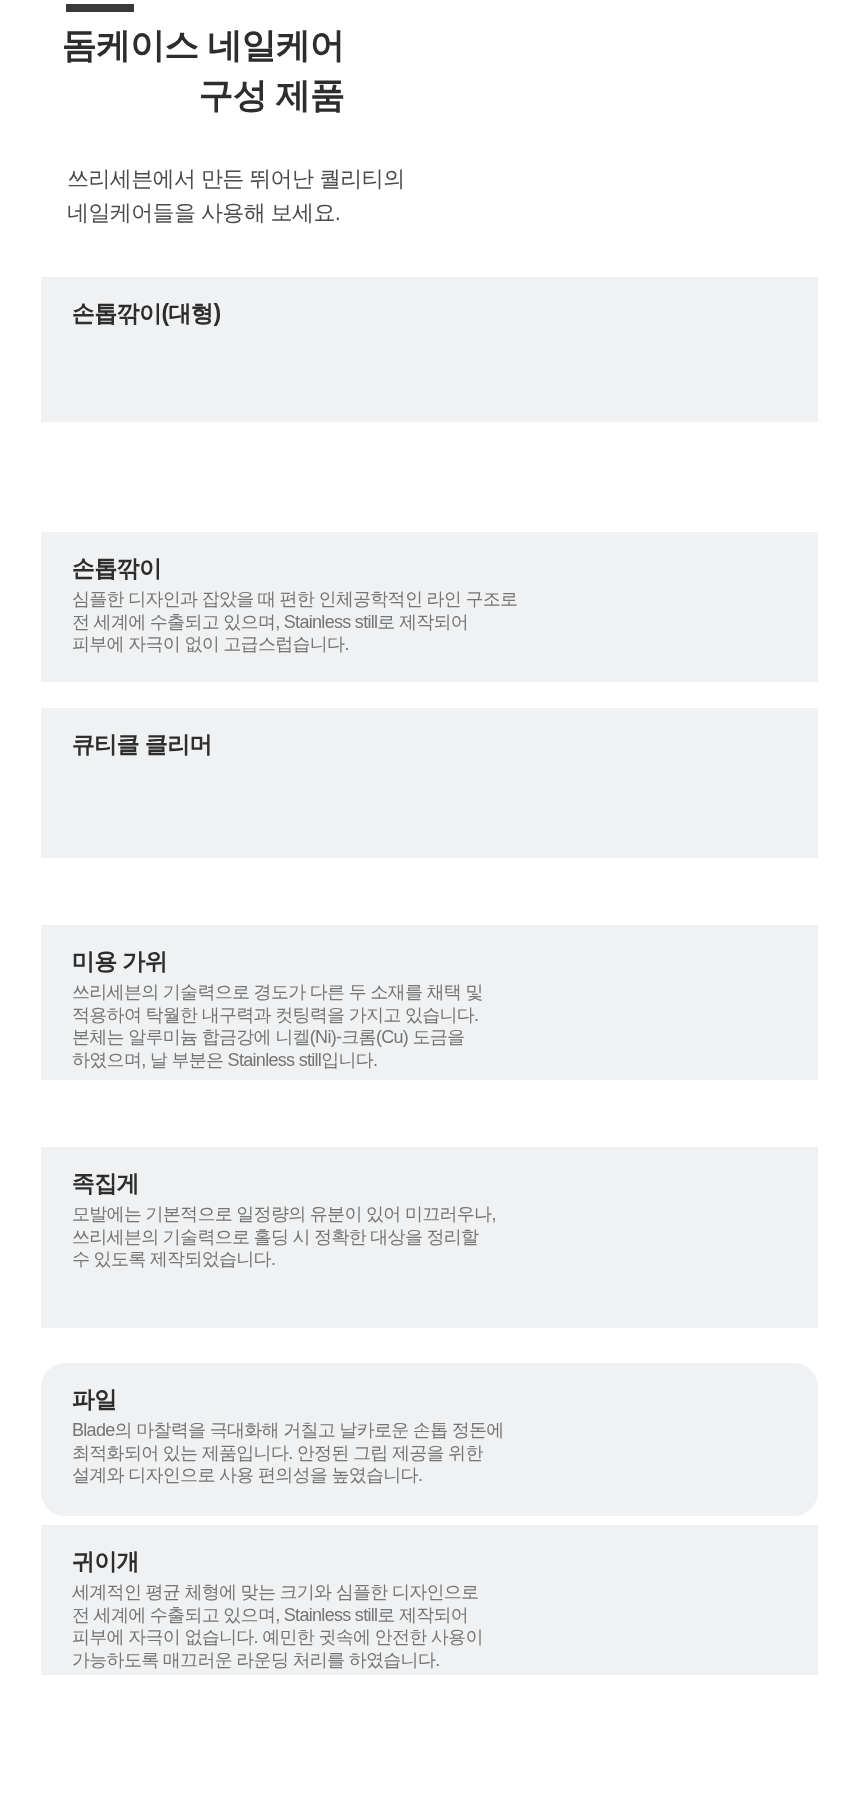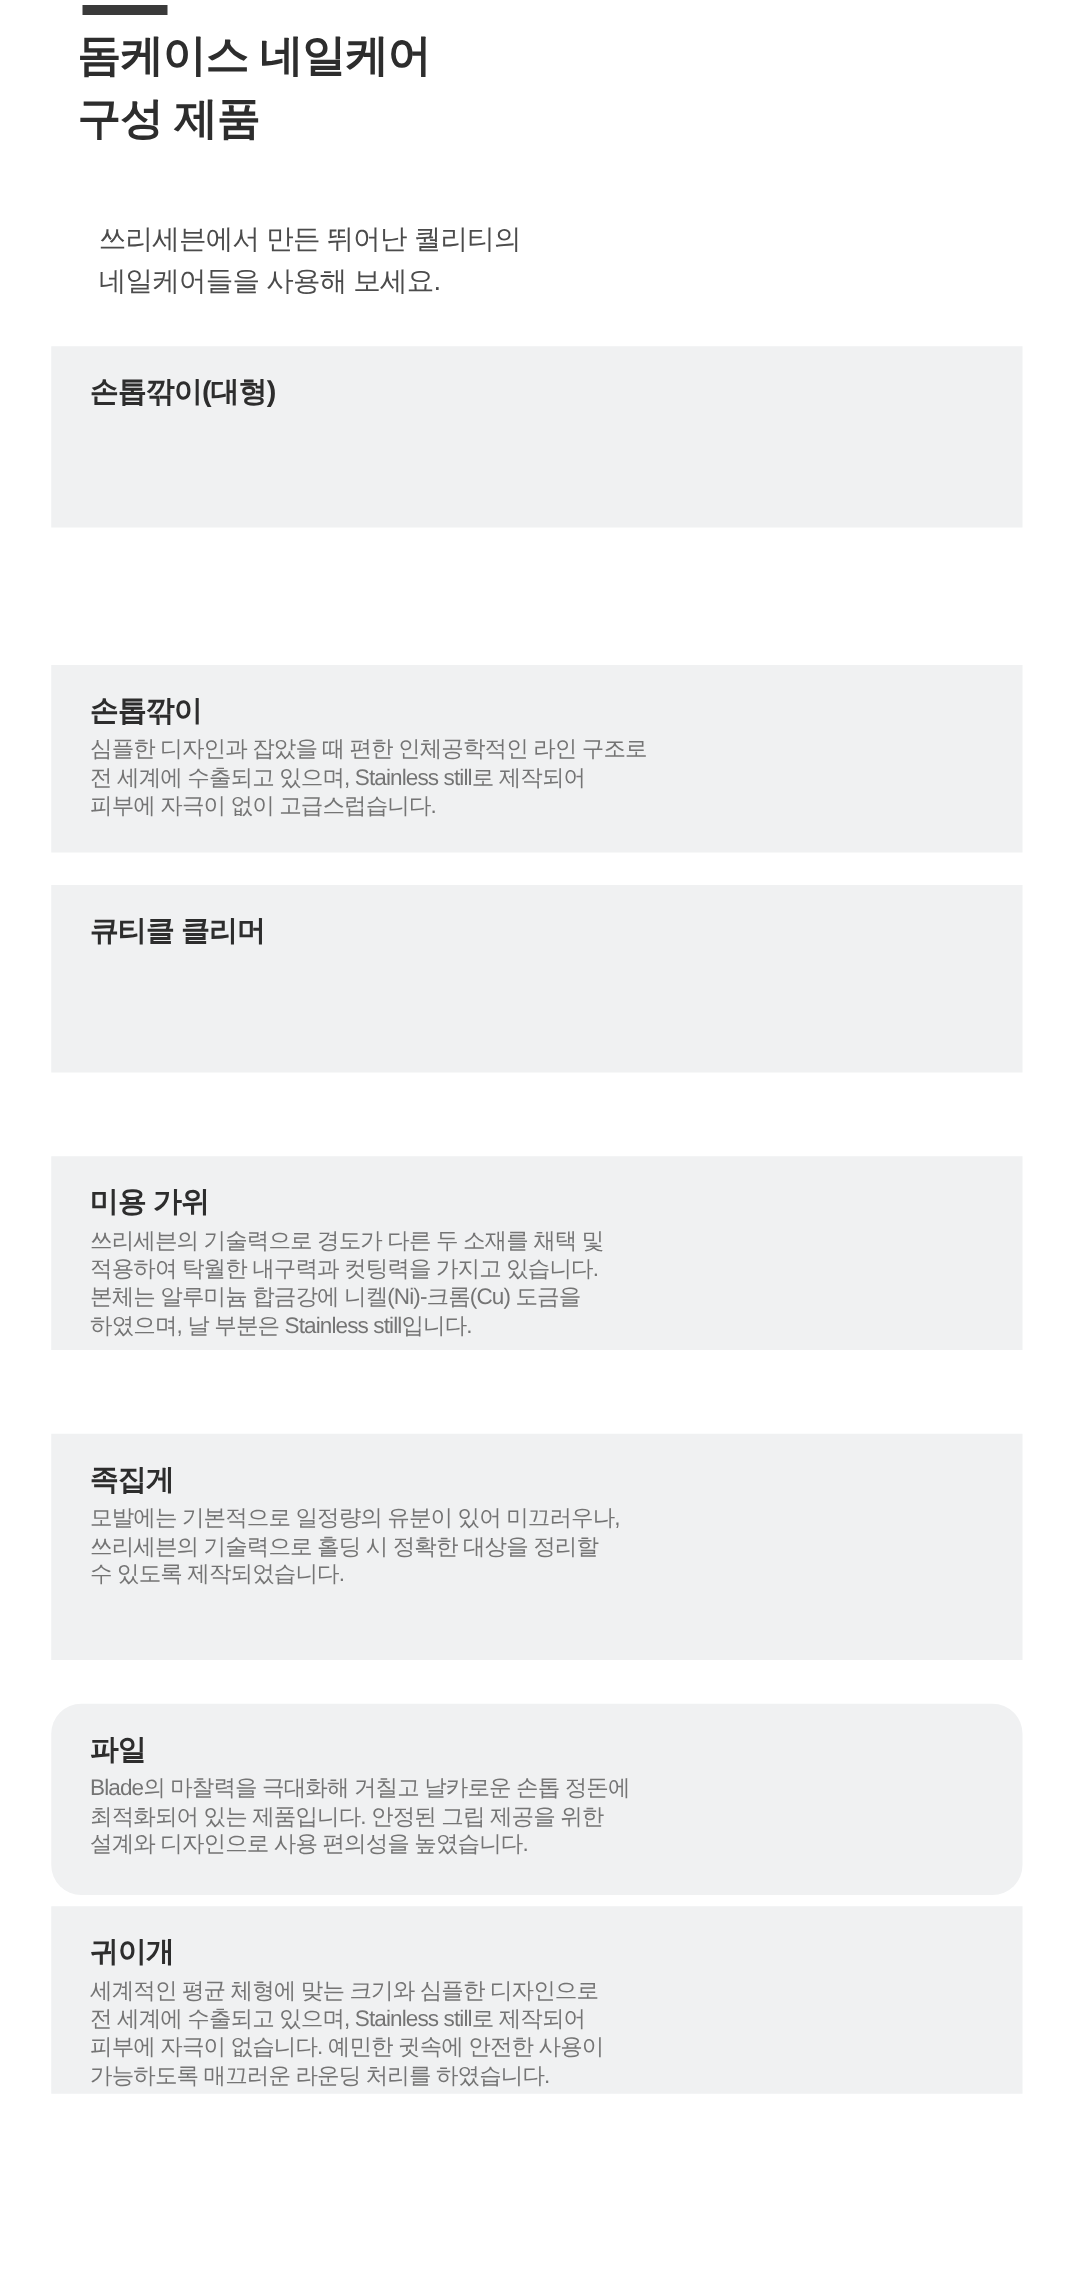--- a/index.html
+++ b/index.html
@@ -9,24 +9,24 @@
     background:#ffffff; overflow:hidden; margin:0 auto;
   }
   .accent-bar {
     position:absolute; left:66px; top:4px;
     width:68px; height:8px;
     background:var(--accent-bar,#3a3a3a);
   }
   .page-title {
     position:absolute; left:62px; top:20px; margin:0;
     font-size:35px; font-weight:700; color:var(--title-color,#2d2d2d);
-    line-height:50px; letter-spacing:-0.8px; white-space:pre-line;
+    line-height:50px; letter-spacing:-0.8px; white-space:pre-line;text-align:right;
   }
   .page-subtitle {
-    position:absolute; left:63px; top:158px; margin:16px;
+    position:absolute; left:63px; top:158px; margin:4px;
     font-size:22px; font-weight:400; color:var(--subtitle-color,#4b4b4b);
     line-height:34px; letter-spacing:-0.6px; white-space:pre-line;
   }
   .card {
     position:absolute; left:41px; width:777px;
     background:var(--card-bg,#f0f1f2);
     box-sizing:border-box;
     padding:22px 16px 18px 31px;
   }
   .card:nth-of-type(1){ top:277px;  height:145px; }

